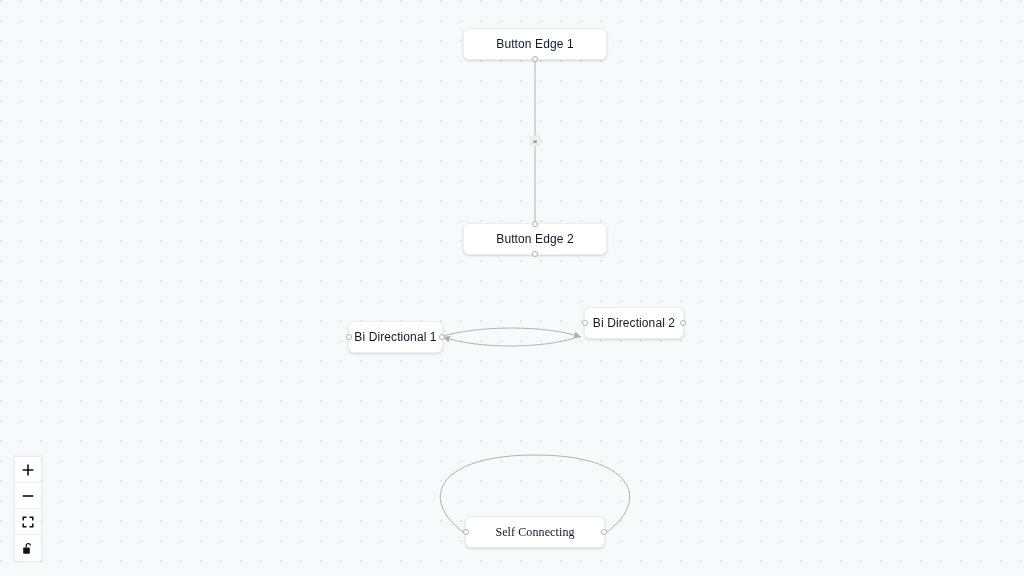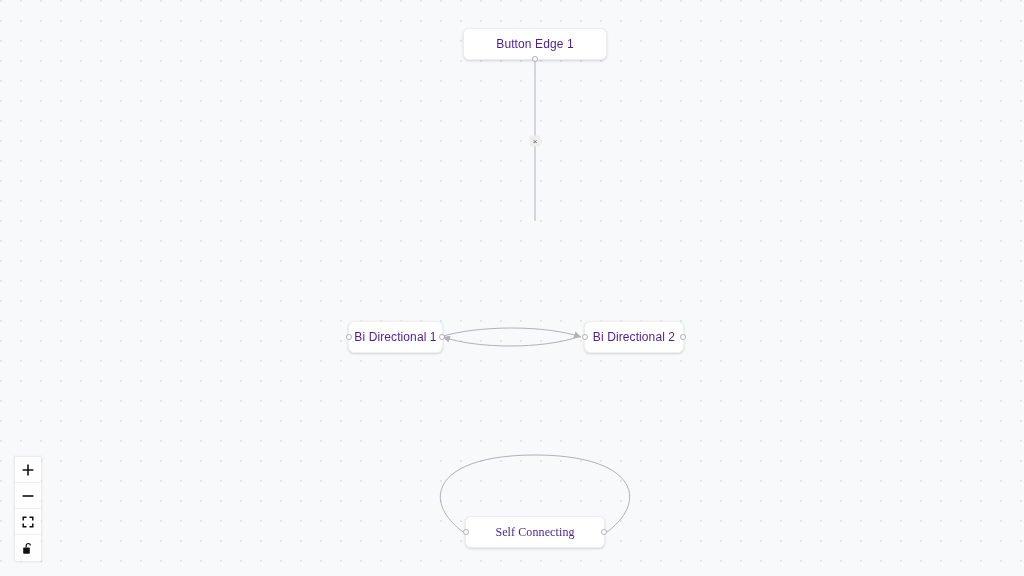--- a/index.html
+++ b/index.html
@@ -49,30 +49,30 @@
     box-shadow: 0 1px 3px rgba(0,0,0,0.10), 0 1px 2px rgba(0,0,0,0.06);
     display: flex;
     align-items: center;
     justify-content: center;
     z-index: 3;
     cursor: grab;
   }
   .rf-node-label {
     font-size: 12px;
     line-height: 1;
-    color: #4c1d95;
+    color: #0f172a;
     white-space: nowrap;
     letter-spacing: 0.1px;
   }
 
   
   #node-button-edge-1 { left: 463px; top: 28px;  width: 144px; height: 32px; }
   #node-button-edge-2 { left: 463px; top: 223px; width: 144px; height: 32px; }
   #node-bi-1          { left: 348px; top: 321px; width: 95px;  height: 32px; }
-  #node-bi-2          { left: 584px; top: 321px; width: 100px; height: 32px; }
+  #node-bi-2          { left: 584px; top: 307px; width: 100px; height: 32px; }
   #node-self          { left: 465px; top: 516px; width: 140px; height: 32px; font-family: Liberation Serif, serif; }
 
   
   .handle {
     position: absolute;
     width: 6px;
     height: 6px;
     box-sizing: border-box;
     background: #ffffff;
     border: 1px solid #b1b1b7;
@@ -155,20 +155,25 @@
     <path class="edge-path" marker-end="url(#arrowclosed)" d="M578,337 C542,349 478,349 443,337"></path>
 
     <path class="edge-path" d="M463,532 C420,500 435,455 535,455 C635,455 650,500 607,532"></path>
   </svg>
 
   <div class="rf-node" id="node-button-edge-1">
     <span class="rf-node-label">Button Edge 1</span>
     <div class="handle bottom"></div>
   </div>
 
+  <div class="rf-node" id="node-button-edge-2">
+    <span class="rf-node-label">Button Edge 2</span>
+    <div class="handle top"></div>
+    <div class="handle bottom"></div>
+  </div>
 
   <div class="rf-node" id="node-bi-1">
     <span class="rf-node-label">Bi Directional 1</span>
     <div class="handle left"></div>
     <div class="handle right"></div>
   </div>
 
   <div class="rf-node" id="node-bi-2">
     <span class="rf-node-label">Bi Directional 2</span>
     <div class="handle left"></div>

